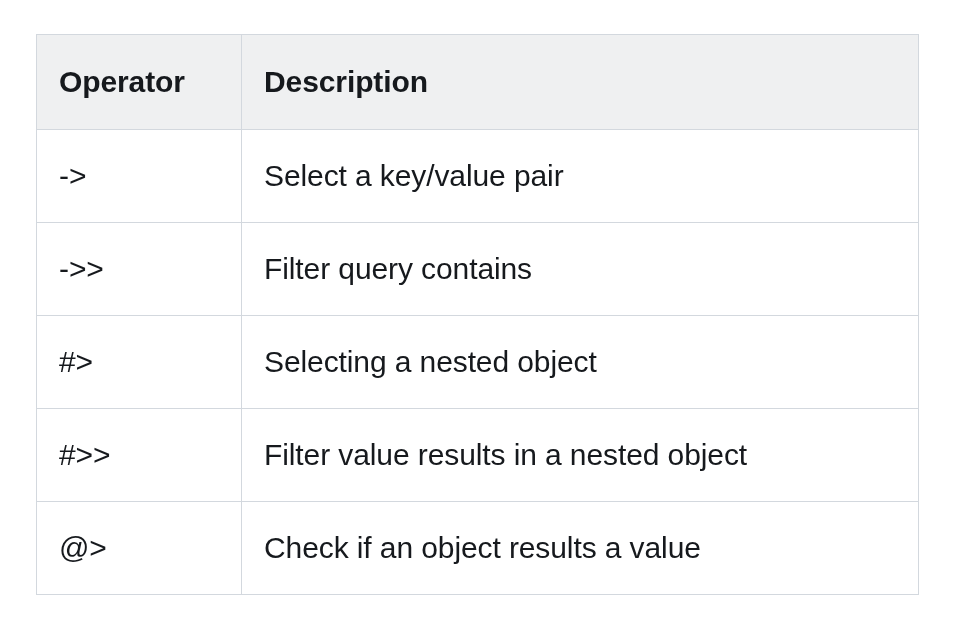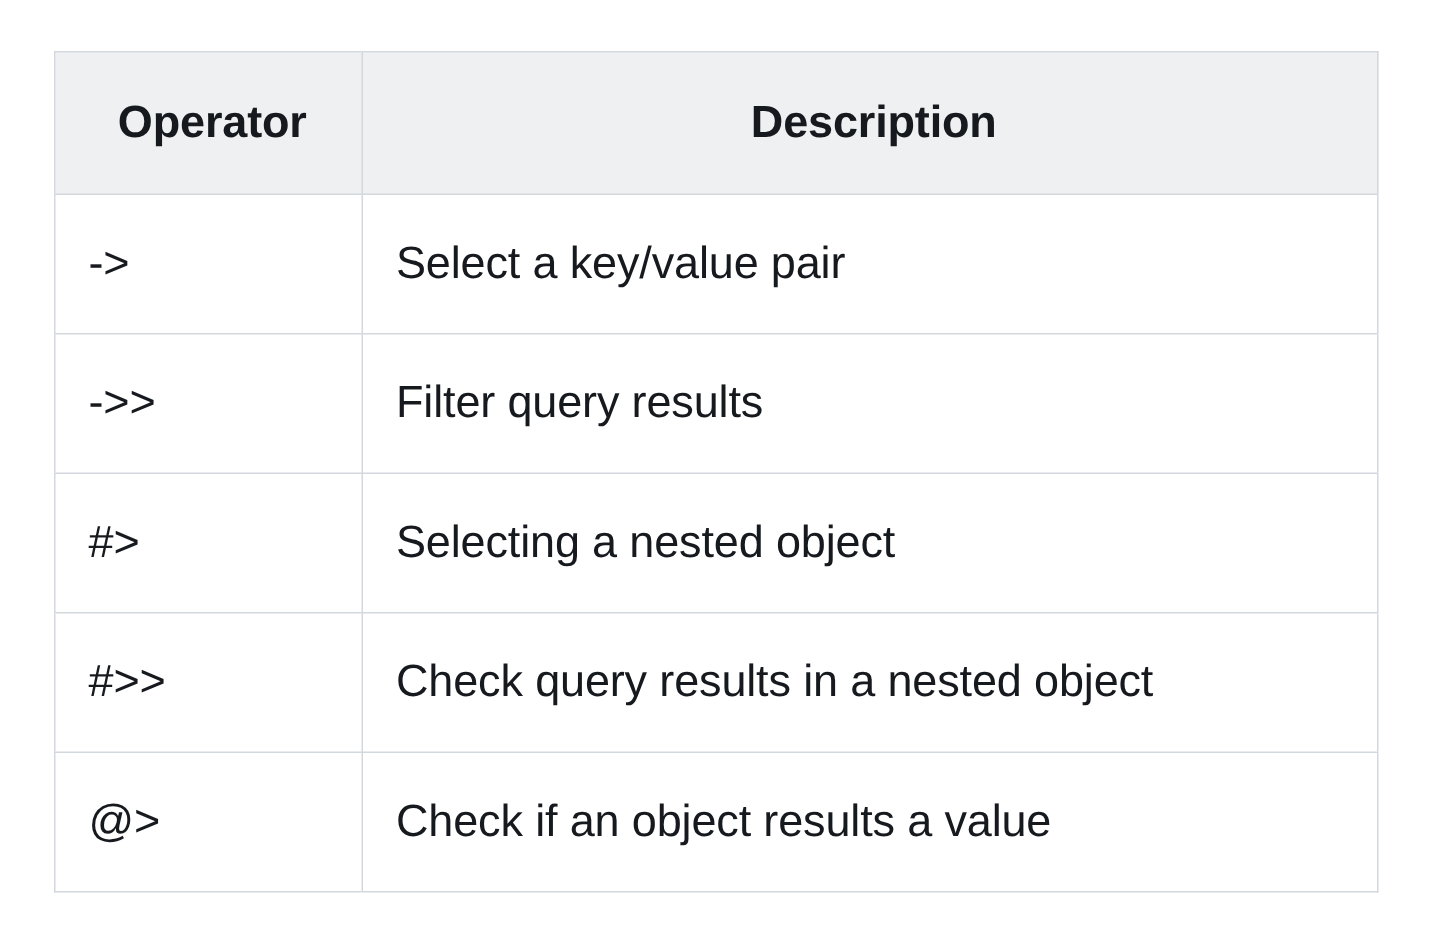--- a/index.html
+++ b/index.html
@@ -33,21 +33,21 @@
   }
   .operators-table col.col-operator { width: 205px; }
   .operators-table col.col-description { width: 677px; }
 
   .operators-table thead th {
     background: #eff0f1;
     border-right: 1px solid #d3d8de;
     border-bottom: 1px solid #d3d8de;
     font-size: 30px;
     font-weight: bold;
-    text-align: center;
+    text-align: left;
     padding: 0 17px 0 22px;
     height: 94px;
     vertical-align: middle;
     color: #16191d;
     letter-spacing: -0.1px;
   }
   .operators-table thead th:last-child {
     border-right: none;
   }
 
@@ -90,29 +90,29 @@
         <th>Description</th>
       </tr>
     </thead>
     <tbody>
       <tr>
         <td class="cell-operator">-&gt;</td>
         <td class="cell-description">Select a key/value pair</td>
       </tr>
       <tr>
         <td class="cell-operator">-&gt;&gt;</td>
-        <td class="cell-description">Filter query results</td>
+        <td class="cell-description">Filter query contains</td>
       </tr>
       <tr>
         <td class="cell-operator">#&gt;</td>
         <td class="cell-description">Selecting a nested object</td>
       </tr>
       <tr>
         <td class="cell-operator">#&gt;&gt;</td>
-        <td class="cell-description">Check query results in a nested object</td>
+        <td class="cell-description">Filter value results in a nested object</td>
       </tr>
       <tr>
         <td class="cell-operator">@&gt;</td>
         <td class="cell-description">Check if an object results a value</td>
       </tr>
     </tbody>
   </table>
 
 </div>
 

